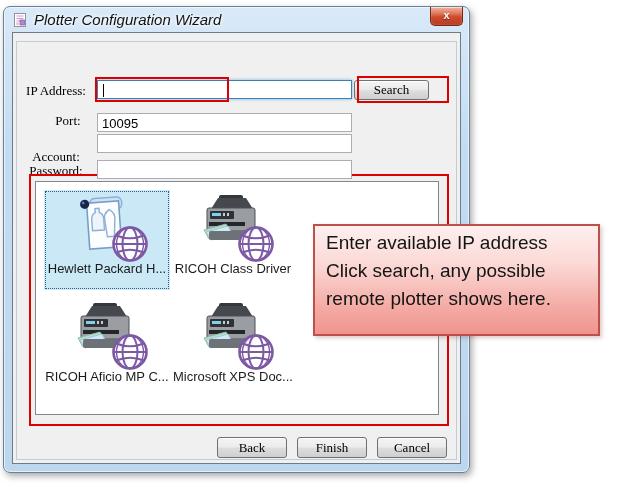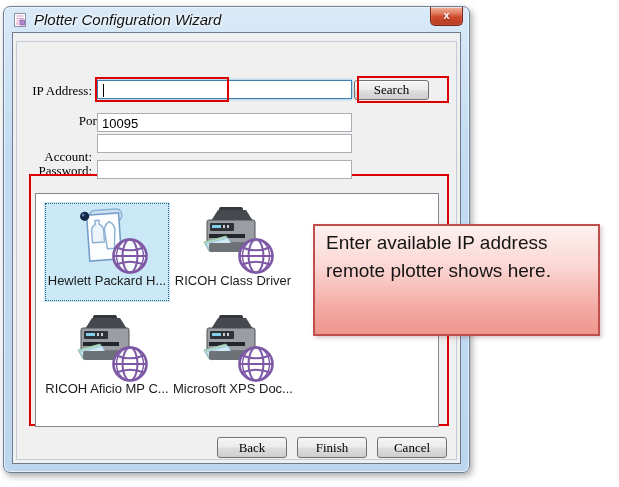--- a/index.html
+++ b/index.html
@@ -21,21 +21,21 @@
     box-shadow:inset 0 1px 0 rgba(255,255,255,.55), inset 0 0 2px rgba(255,255,255,.3);
     color:#fff; font-size:11px; font-weight:bold; text-align:center; line-height:17px;
     cursor:default; text-shadow:0 1px 1px rgba(0,0,0,.5); }
   .content { position:absolute; left:8px; top:25px; right:8px; bottom:8px;
     background:#f0f0f0; border:1px solid #6d7b8d; }
   .page-panel { position:absolute; left:3px; right:3px; top:8px; bottom:3px;
     border:1px solid #c3cbd6; background:#f0f0f0; }
 
   
   .intro { position:absolute; left:20px; top:24px; font:13px "Liberation Serif", serif; color:#000; }
-  .fld-label { position:absolute; width:72px; text-align:right;
+  .fld-label { position:absolute; width:72px; text-align:center;
     font:13px "Liberation Serif", serif; color:#000; }
   .textbox { position:absolute; left:84px; width:255px; height:19px; background:#fff;
     border:1px solid #abadb3; padding:2px 4px 0 4px; font:13px "Liberation Sans", sans-serif;
     color:#000; white-space:nowrap; overflow:hidden; z-index:2; }
   .textbox.focused { border:1px solid #3c7fb1; box-shadow:0 0 3px #74b2e2; }
   .caret { display:inline-block; width:1px; height:13px; background:#000;
     vertical-align:-2px; margin-left:1px; }
   .btn { background:linear-gradient(#f4f4f4,#ececec 45%,#dddddd 55%,#cfcfcf);
     border:1px solid #707070; border-radius:3px; text-align:center;
     font:13px "Liberation Serif", serif; color:#000;
@@ -43,21 +43,21 @@
   .search-btn { position:absolute; left:341px; top:47px; width:75px; height:20px; line-height:18px; }
 
   
   .ann { position:absolute; border:2px solid #dd0000; background:transparent; pointer-events:none; }
   .ann-ip     { left:82px;  top:44px;  width:134px; height:25px; z-index:6; }
   .ann-search { left:344px; top:43px;  width:92px;  height:27px; z-index:6; }
   .ann-list   { left:16px;  top:141px; width:420px; height:252px; z-index:1; }
 
   
   .listbox { position:absolute; left:22px; top:148px; width:404px; height:234px;
-    background:#fff; border:1px solid #828790; z-index:2;margin-top:12px; }
+    background:#fff; border:1px solid #828790; z-index:2; }
   .tile { position:absolute; width:126px; height:100px; display:flex;
     flex-direction:column; align-items:center; cursor:default; }
   .tile .icon-wrap { position:relative; width:72px; height:66px; margin-top:3px; }
   .tile .label { margin-top:2px; font:13px "Liberation Sans", sans-serif; color:#1b1b1b;
     white-space:nowrap; max-width:124px; overflow:hidden; }
   .tile.selected { background:#cbe8f6; outline:1px dotted #2f5d85; outline-offset:-2px; }
   .t-r1c1 { left:8px;   top:8px; }
   .t-r1c2 { left:134px; top:8px; }
   .t-r2c1 { left:8px;   top:116px; }
   .t-r2c2 { left:134px; top:116px; }
@@ -236,16 +236,17 @@
       </div>
 
       <div class="btn footer-btn b-back">Back</div>
       <div class="btn footer-btn b-finish">Finish</div>
       <div class="btn footer-btn b-cancel">Cancel</div>
     </div>
   </div>
 
   <div class="callout">
     <div class="line">Enter available IP address</div>
+    <div class="line">Click search, any possible</div>
     <div class="line">remote plotter shows here.</div>
   </div>
 
 </div>
 
 </body></html>

